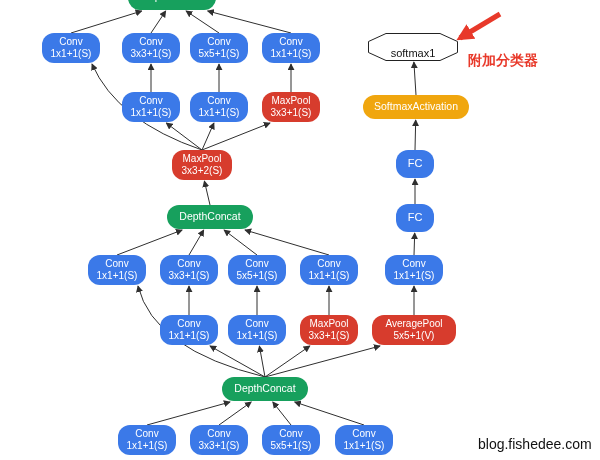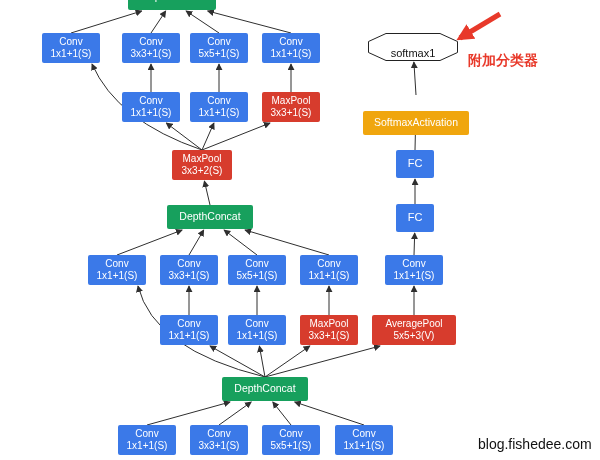--- a/index.html
+++ b/index.html
@@ -3,21 +3,21 @@
 <meta charset="utf-8">
 <style>
   html,body{margin:0;padding:0;}
   body{font-family:"Liberation Sans", sans-serif; background:#ffffff;}
   #canvas{position:relative;width:600px;height:460px;background:#ffffff;overflow:hidden;}
   #edges{position:absolute;left:0;top:0;z-index:1;}
   .edge{fill:none;stroke:#2f2f2f;stroke-width:1;}
   .node{
     position:absolute;z-index:2;display:flex;align-items:center;justify-content:center;
     color:#ffffff;font-size:10px;line-height:1.25;text-align:center;white-space:pre-line;
-    border-radius:2px;box-sizing:border-box;
+    border-radius:12px;box-sizing:border-box;
   }
   .node.octagon{background:transparent !important;color:#111;align-items:flex-end;}
   .node.octagon svg{position:absolute;left:0;top:0;}
   .oct-label{position:relative;z-index:1;font-size:11px;color:#111;}
   .annot-arrow{position:absolute;z-index:3;}
   #annot-text{position:absolute;z-index:3;font-size:14px;font-weight:bold;}
   #watermark{position:absolute;z-index:3;font-size:14px;color:#111;}
 </style>
 </head>
 <body>
@@ -85,21 +85,21 @@
     </svg>
     <span class="oct-label">softmax1</span>
   </div>
 
   <div class="node" style="left: 122px; top: 92px; width: 58px; height: 30px; background: rgb(59, 121, 232);">Conv
 1x1+1(S)</div>
   <div class="node" style="left: 190px; top: 92px; width: 58px; height: 30px; background: rgb(59, 121, 232);">Conv
 1x1+1(S)</div>
   <div class="node" style="left: 262px; top: 92px; width: 58px; height: 30px; background: rgb(215, 60, 45);">MaxPool
 3x3+1(S)</div>
-  <div class="node" style="left: 363px; top: 95px; width: 106px; height: 24px; font-size: 10.5px; background: rgb(240, 166, 14); margin-top: 16px;">SoftmaxActivation</div>
+  <div class="node" style="left: 363px; top: 95px; width: 106px; height: 24px; font-size: 10.5px; background: rgb(240, 166, 14);">SoftmaxActivation</div>
 
   <div class="node" style="left: 172px; top: 150px; width: 60px; height: 30px; background: rgb(215, 60, 45);">MaxPool
 3x3+2(S)</div>
   <div class="node" style="left: 396px; top: 150px; width: 38px; height: 28px; font-size: 11px; background: rgb(59, 121, 232);">FC</div>
 
   <div class="node" style="left: 167px; top: 205px; width: 86px; height: 24px; font-size: 10.5px; background: rgb(23, 160, 93);">DepthConcat</div>
   <div class="node" style="left: 396px; top: 204px; width: 38px; height: 28px; font-size: 11px; background: rgb(59, 121, 232);">FC</div>
 
   <div class="node" style="left: 88px; top: 255px; width: 58px; height: 30px; background: rgb(59, 121, 232);">Conv
 1x1+1(S)</div>
@@ -112,21 +112,21 @@
   <div class="node" style="left: 385px; top: 255px; width: 58px; height: 30px; background: rgb(59, 121, 232);">Conv
 1x1+1(S)</div>
 
   <div class="node" style="left: 160px; top: 315px; width: 58px; height: 30px; background: rgb(59, 121, 232);">Conv
 1x1+1(S)</div>
   <div class="node" style="left: 228px; top: 315px; width: 58px; height: 30px; background: rgb(59, 121, 232);">Conv
 1x1+1(S)</div>
   <div class="node" style="left: 300px; top: 315px; width: 58px; height: 30px; background: rgb(215, 60, 45);">MaxPool
 3x3+1(S)</div>
   <div class="node" style="left: 372px; top: 315px; width: 84px; height: 30px; background: rgb(215, 60, 45);">AveragePool
-5x5+3(V)</div>
+5x5+1(V)</div>
 
   <div class="node" style="left: 222px; top: 377px; width: 86px; height: 24px; font-size: 10.5px; background: rgb(23, 160, 93);">DepthConcat</div>
 
   <div class="node" style="left: 118px; top: 425px; width: 58px; height: 30px; background: rgb(59, 121, 232);">Conv
 1x1+1(S)</div>
   <div class="node" style="left: 190px; top: 425px; width: 58px; height: 30px; background: rgb(59, 121, 232);">Conv
 3x3+1(S)</div>
   <div class="node" style="left: 262px; top: 425px; width: 58px; height: 30px; background: rgb(59, 121, 232);">Conv
 5x5+1(S)</div>
   <div class="node" style="left: 335px; top: 425px; width: 58px; height: 30px; background: rgb(59, 121, 232);">Conv

